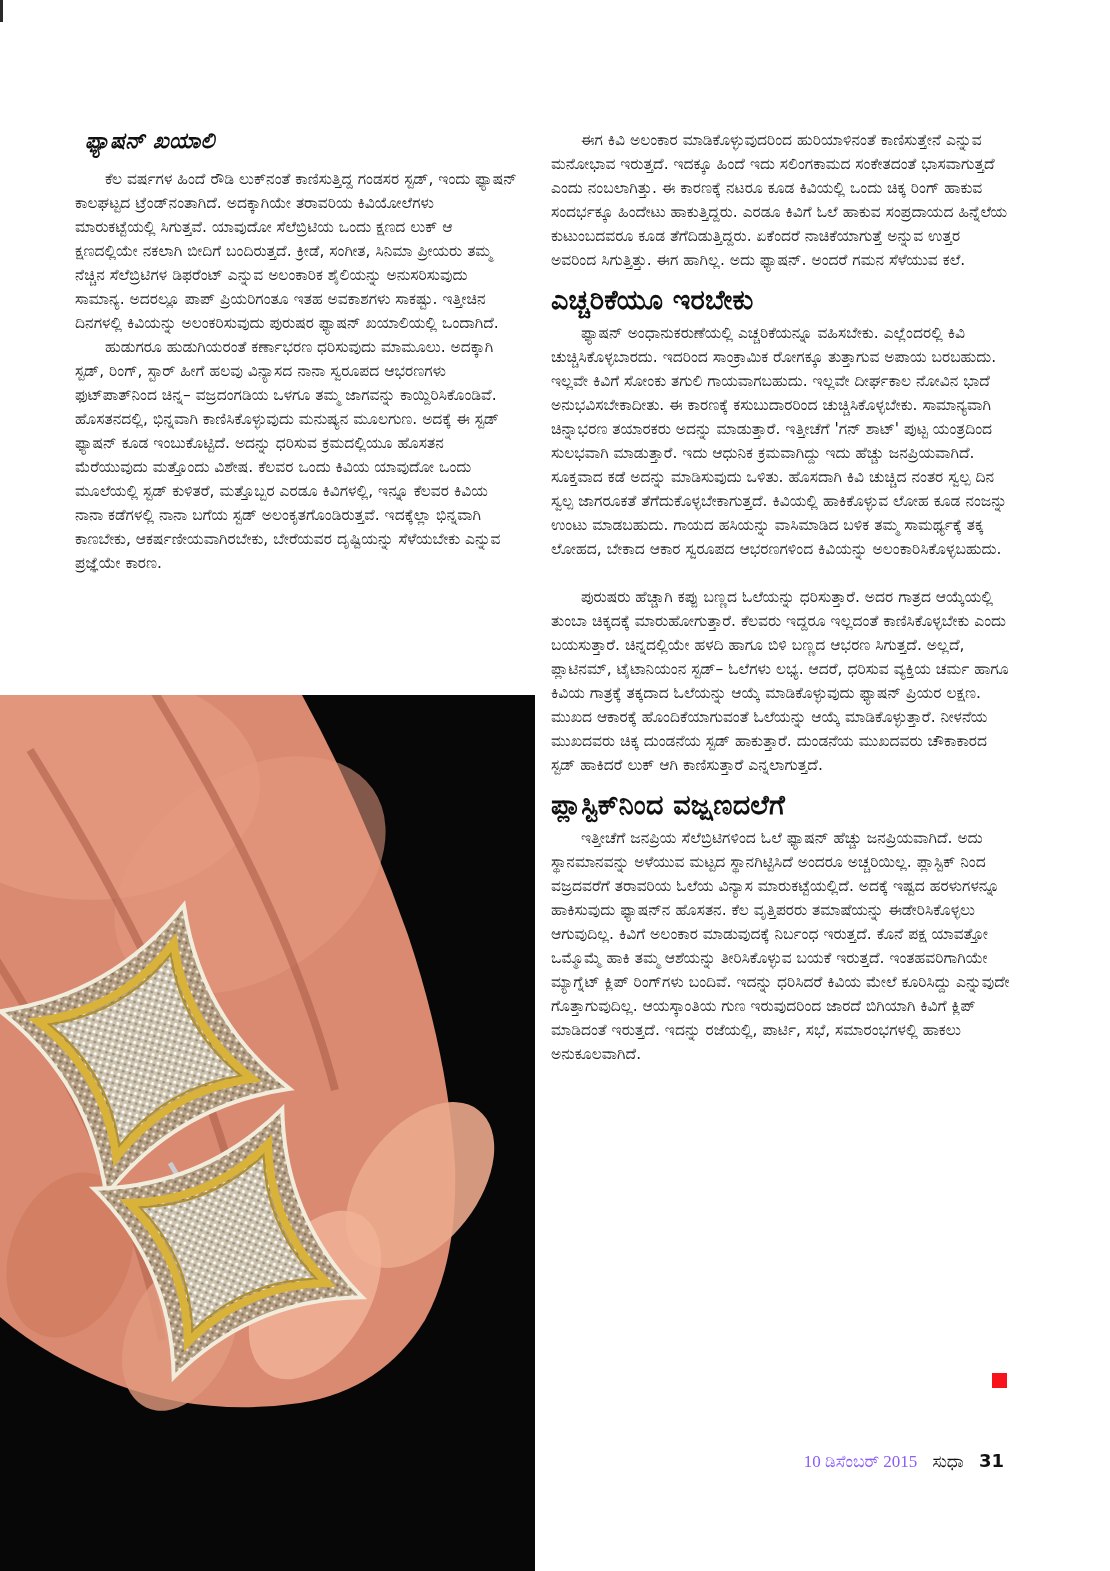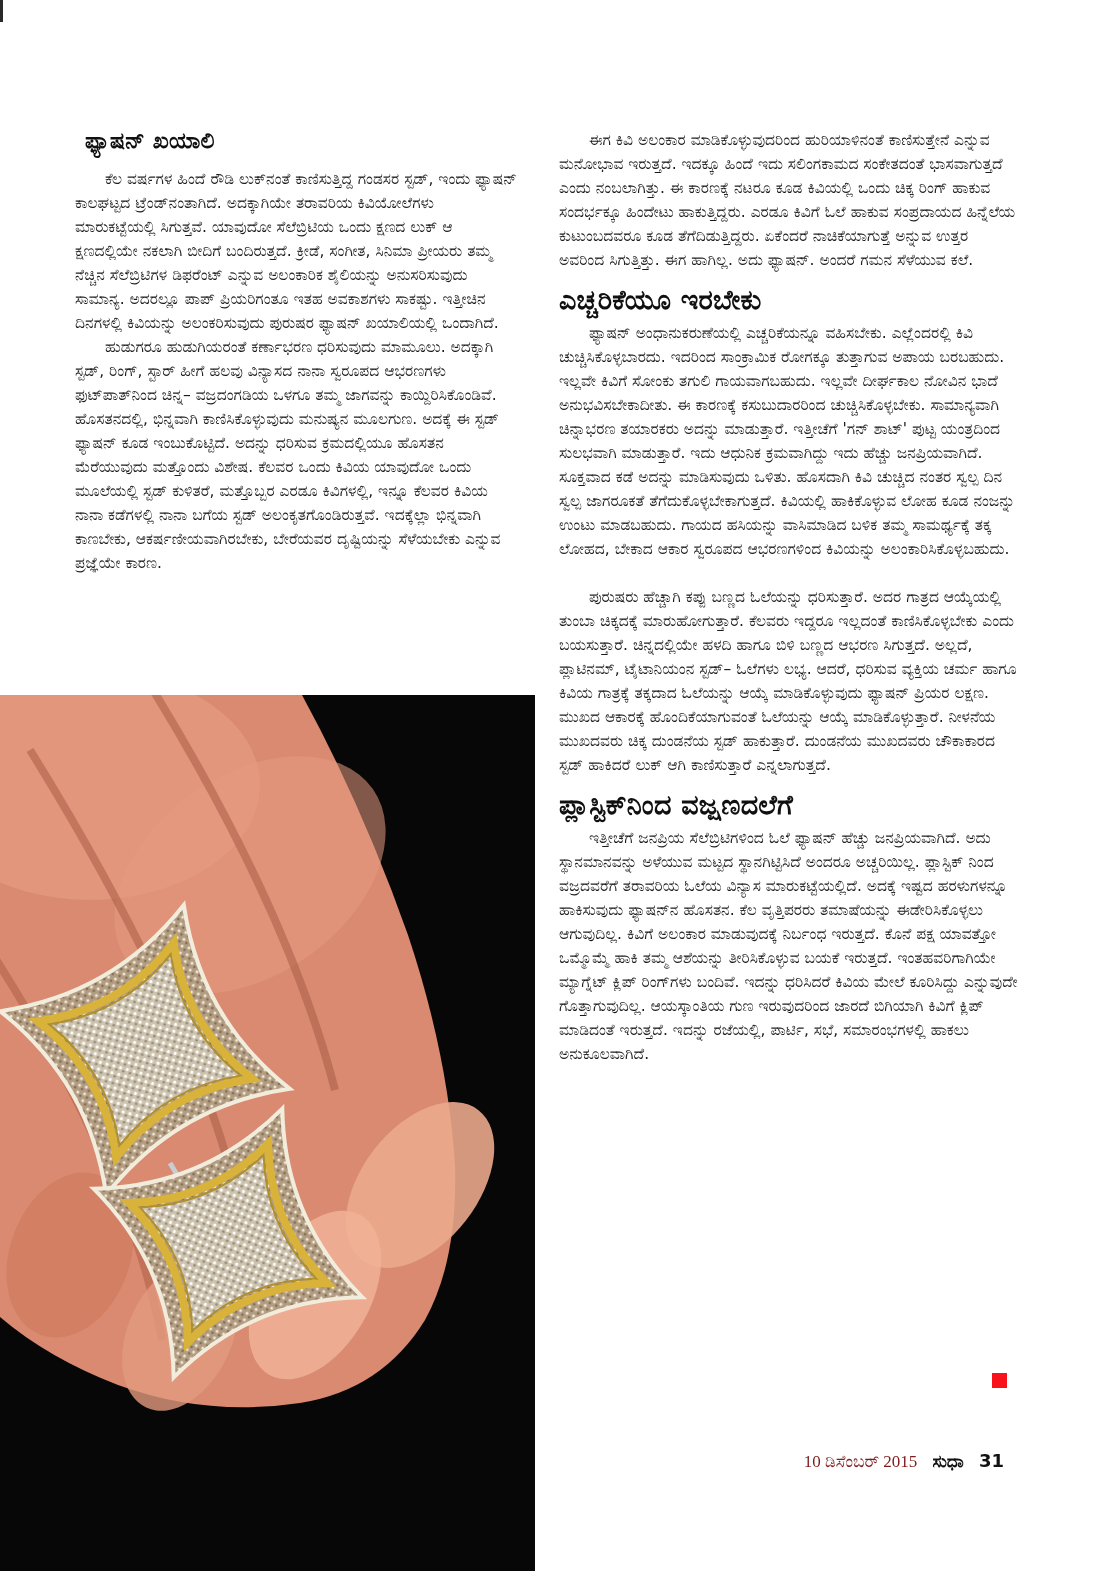--- a/index.html
+++ b/index.html
@@ -4,32 +4,32 @@
 <style>
   html,body{margin:0;padding:0;}
   body{
     width:1110px;height:1571px;position:relative;background:#ffffff;
     font-family:"DejaVu Sans", sans-serif;color:#1b1b1b;
   }
   .page{position:absolute;inset:0;overflow:hidden;background:#ffffff;}
   .crop-mark{position:absolute;left:0;top:0;width:3px;height:22px;background:#2a2a2a;}
   .col{position:absolute;top:128px;overflow:hidden;}
   .col-left{left:75px;width:442px;height:556px;}
-  .col-right{left:551px;width:459px;height:1240px;margin-left:8px;}
-  h2.head{font-size:22px;line-height:26px;font-weight:bold;color:#101010;margin:0 0 13px 10px;letter-spacing:.2px;}
+  .col-right{left:551px;width:459px;height:1240px;}
+  h2.head{font-size:22px;line-height:26px;font-weight:bold;color:#101010;margin:0 0 13px 10px;letter-spacing:.2px;font-style:italic;}
   h3.head{font-size:27px;line-height:25px;font-weight:bold;color:#101010;margin:15px 0 9px 0;letter-spacing:.2px;}
   p.body{font-size:15.5px;line-height:24px;margin:0;color:#1b1b1b;text-align:left;}
   p.indent{text-indent:30px;}
   p.gap-top{margin-top:24px;}
   figure.photo{position:absolute;left:0;top:695px;width:535px;height:876px;margin:0;padding:0;}
   figure.photo svg{display:block;width:535px;height:876px;}
   .end-mark{position:absolute;left:992px;top:1373px;width:15px;height:15px;}
   .footer{position:absolute;left:0;top:1450px;width:1004px;text-align:right;white-space:nowrap;}
-  .footer .date{font-family:"Liberation Serif", serif;font-size:17px;color:#7f1d1d;}
-  .footer .mag{font-size:17px;font-weight:bold;color:#111;margin-left:10px;}
+  .footer .date{font-family:"Liberation Serif", serif;font-size:17px;color:#8b5cf6;}
+  .footer .mag{font-size:17px;font-weight:normal;color:#111;margin-left:10px;}
   .footer .pnum{font-size:18px;font-weight:bold;color:#111;margin-left:10px;}
 </style>
 </head>
 <body>
 
 <div class="page">
 
   <div class="crop-mark"></div>
 
   <div class="col col-left">

